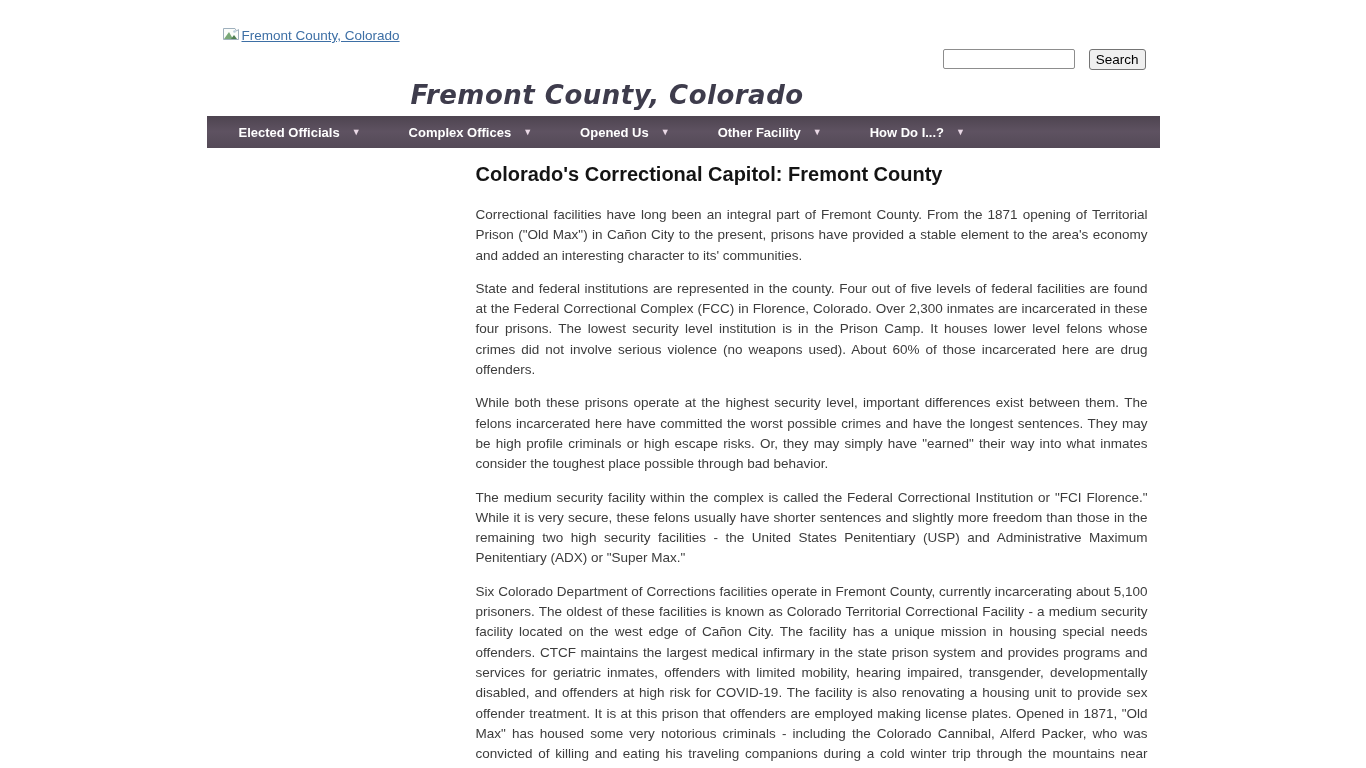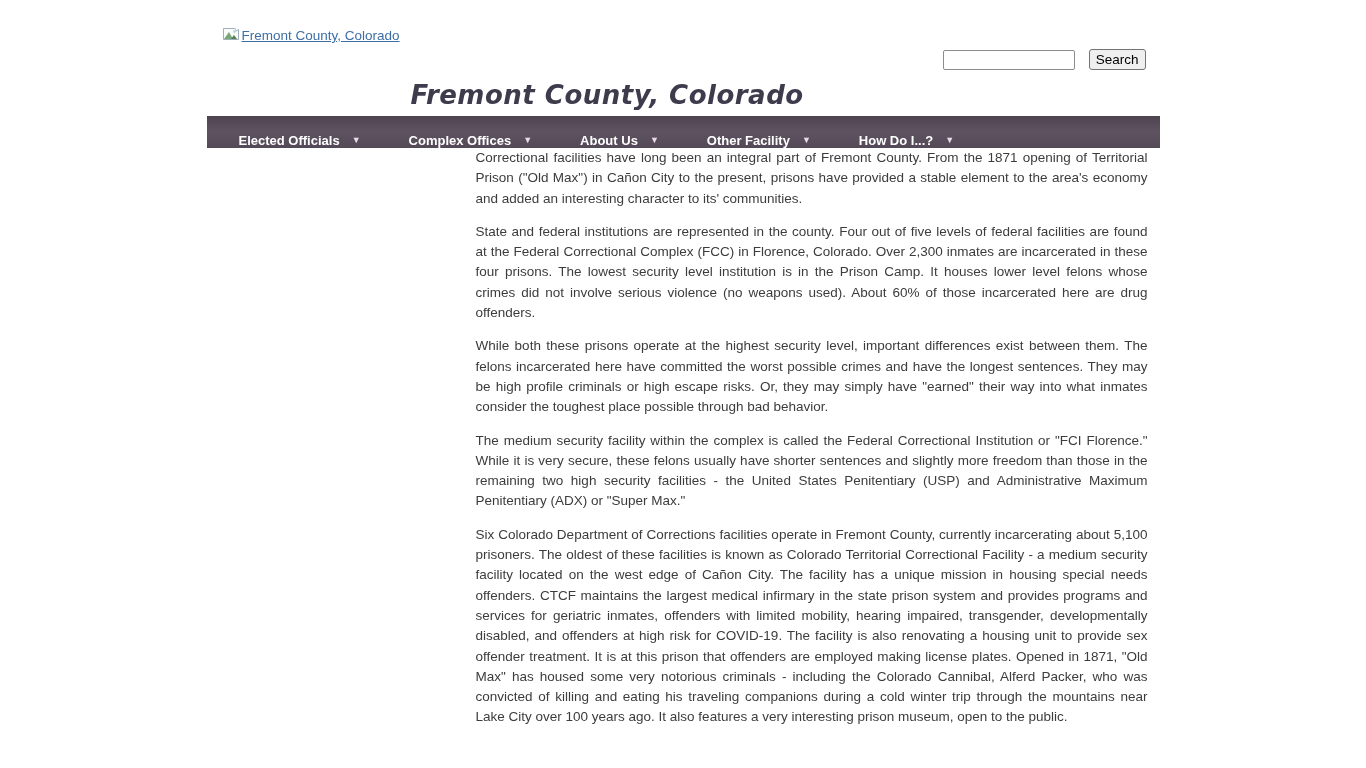--- a/index.html
+++ b/index.html
@@ -28,21 +28,21 @@
     color: #3d6fa5;
     text-decoration: underline;
     font-size: 13.5px;
     cursor: pointer;
   }
   .broken-img { flex: 0 0 auto; display: inline-block; }
   .search-box {
     position: absolute;
     right: 14px; top: 33px;
     display: flex;
-    align-items: center;
+    align-items: flex-start;
     gap: 14px;
   }
   .search-box input {
     width: 132px;
     height: 20px;
     border: 1px solid #8d8d8d;
     border-radius: 2px;
     font-size: 13px;
     font-family: "Liberation Sans", sans-serif;
     padding: 1px 4px;
@@ -67,21 +67,21 @@
     font-size: 26px;
     letter-spacing: 0.5px;
     color: #3e3c4c;
     white-space: nowrap;
   }
   
   .navbar {
     height: 32px;
     background: linear-gradient(to bottom, #4e4450 0%, #5e5261 48%, #544a57 100%);
     display: flex;
-    align-items: flex-end;
+    align-items: center;
     padding-left: 32px;
   }
   .nav-item {
     display: flex;
     align-items: center;
     margin-right: 48px;
     cursor: pointer;
     white-space: nowrap;
   }
   .nav-item .nav-label {
@@ -147,34 +147,35 @@
   <nav class="navbar">
     <div class="nav-item">
       <span class="nav-label">Elected Officials</span>
       <span class="caret">▼</span>
     </div>
     <div class="nav-item">
       <span class="nav-label">Complex Offices</span>
       <span class="caret">▼</span>
     </div>
     <div class="nav-item">
-      <span class="nav-label">About Us</span>
+      <span class="nav-label">Opened Us</span>
       <span class="caret">▼</span>
     </div>
     <div class="nav-item">
       <span class="nav-label">Other Facility</span>
       <span class="caret">▼</span>
     </div>
     <div class="nav-item">
       <span class="nav-label">How Do I...?</span>
       <span class="caret">▼</span>
     </div>
   </nav>
 
   <main class="content">
+    <h1>Colorado's Correctional Capitol: Fremont County</h1>
     <p>Correctional facilities have long been an integral part of Fremont County. From the 1871 opening of Territorial Prison ("Old Max") in Cañon City to the present, prisons have provided a stable element to the area's economy and added an interesting character to its' communities.</p>
     <p>State and federal institutions are represented in the county. Four out of five levels of federal facilities are found at the Federal Correctional Complex (FCC) in Florence, Colorado. Over 2,300 inmates are incarcerated in these four prisons. The lowest security level institution is in the Prison Camp. It houses lower level felons whose crimes did not involve serious violence (no weapons used). About 60% of those incarcerated here are drug offenders.</p>
     <p>While both these prisons operate at the highest security level, important differences exist between them. The felons incarcerated here have committed the worst possible crimes and have the longest sentences. They may be high profile criminals or high escape risks. Or, they may simply have "earned" their way into what inmates consider the toughest place possible through bad behavior.</p>
     <p>The medium security facility within the complex is called the Federal Correctional Institution or "FCI Florence." While it is very secure, these felons usually have shorter sentences and slightly more freedom than those in the remaining two high security facilities - the United States Penitentiary (USP) and Administrative Maximum Penitentiary (ADX) or "Super Max."</p>
     <p>Six Colorado Department of Corrections facilities operate in Fremont County, currently incarcerating about 5,100 prisoners. The oldest of these facilities is known as Colorado Territorial Correctional Facility - a medium security facility located on the west edge of Cañon City. The facility has a unique mission in housing special needs offenders. CTCF maintains the largest medical infirmary in the state prison system and provides programs and services for geriatric inmates, offenders with limited mobility, hearing impaired, transgender, developmentally disabled, and offenders at high risk for COVID-19. The facility is also renovating a housing unit to provide sex offender treatment. It is at this prison that offenders are employed making license plates. Opened in 1871, "Old Max" has housed some very notorious criminals - including the Colorado Cannibal, Alferd Packer, who was convicted of killing and eating his traveling companions during a cold winter trip through the mountains near Lake City over 100 years ago. It also features a very interesting prison museum, open to the public.</p>
   </main>
 
 </div>
 
 </body></html>

